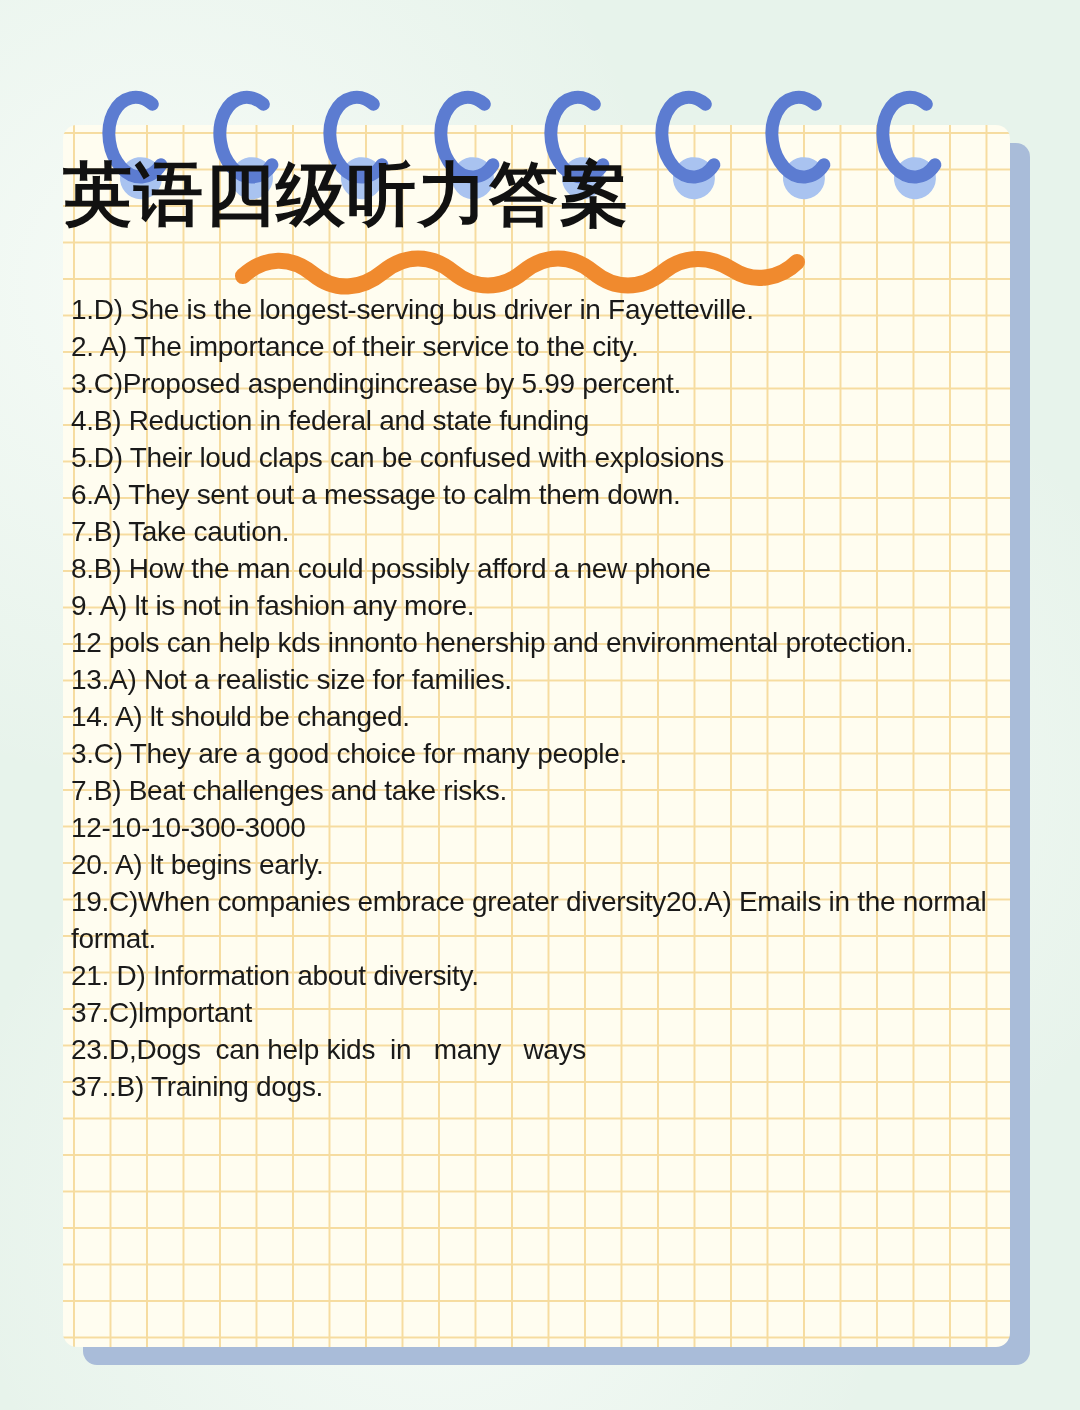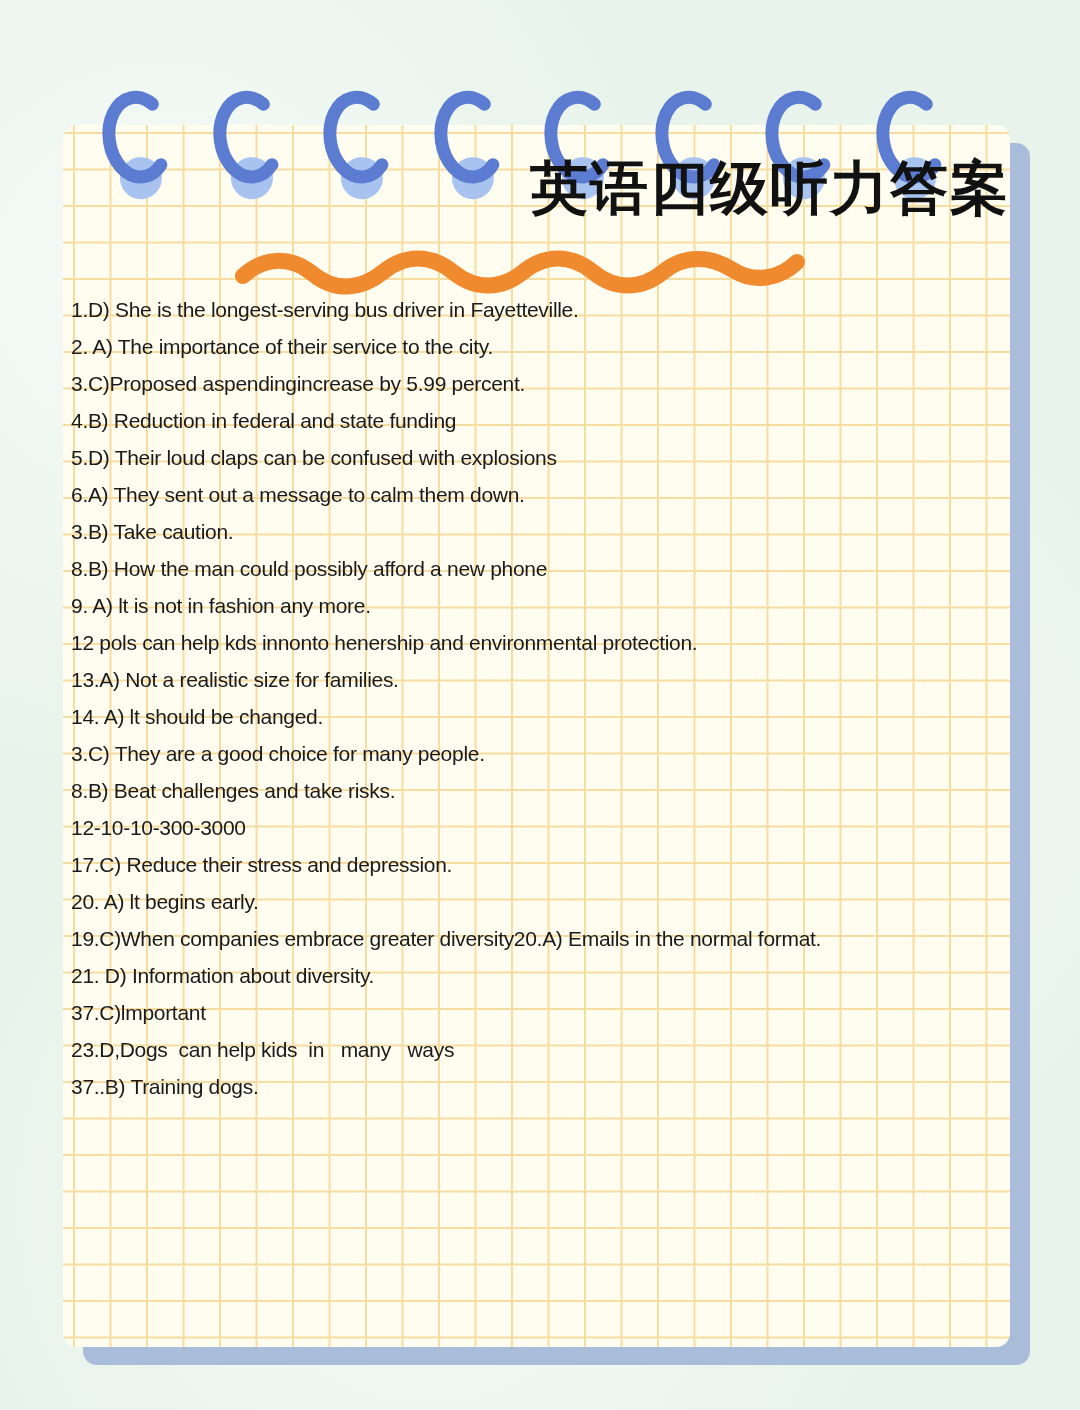--- a/index.html
+++ b/index.html
@@ -52,22 +52,22 @@
   .ring-arc { position: absolute; left: 0; top: 0; }
 
   
   .title {
     position: absolute;
     left: 0;
     right: 0;
     top: 33px;
     margin: 0;
     z-index: 5;
-    text-align: right;
-    font-size: 58px;
+    text-align: left;
+    font-size: 69px;
     line-height: 1.05;
     font-weight: 900;
     letter-spacing: 2px;
     color: #111111;
     font-family: "DejaVu Sans", "Liberation Sans", sans-serif;
   }
 
   .title-underline {
     position: absolute;
     left: 170px;
@@ -76,21 +76,21 @@
   }
 
   
   .answers {
     position: absolute;
     left: 8px;
     top: 166px;
     width: 922px;
     z-index: 2;
     color: var(--text, #1A1A1A);
-    font-size: 21px;
+    font-size: 28px;
     line-height: 37px;
     letter-spacing: -0.3px;
     font-family: "Liberation Sans", sans-serif;
   }
   .answer-line {
     margin: 0;
     white-space: pre-wrap;
   }
 </style>
 </head>
@@ -111,30 +111,29 @@
              S 548,29 564,13" fill="none" stroke="var(--underline, #F08A2E)" stroke-width="16" stroke-linecap="round"></path>
   </svg>
 
   <div class="answers">
       <div class="answer-line">1.D) She is the longest-serving bus driver in Fayetteville.</div>
       <div class="answer-line">2. A) The importance of their service to the city.</div>
       <div class="answer-line">3.C)Proposed aspendingincrease by 5.99 percent.</div>
       <div class="answer-line">4.B) Reduction in federal and state funding</div>
       <div class="answer-line">5.D) Their loud claps can be confused with explosions</div>
       <div class="answer-line">6.A) They sent out a message to calm them down.</div>
-      <div class="answer-line">3.B) Take caution.</div>
+      <div class="answer-line">7.B) Take caution.</div>
       <div class="answer-line">8.B) How the man could possibly afford a new phone</div>
       <div class="answer-line">9. A) lt is not in fashion any more.</div>
       <div class="answer-line">12 pols can help kds innonto henership and environmental protection.</div>
       <div class="answer-line">13.A) Not a realistic size for families.</div>
       <div class="answer-line">14. A) lt should be changed.</div>
       <div class="answer-line">3.C) They are a good choice for many people.</div>
-      <div class="answer-line">8.B) Beat challenges and take risks.</div>
+      <div class="answer-line">7.B) Beat challenges and take risks.</div>
       <div class="answer-line">12-10-10-300-3000</div>
-      <div class="answer-line">17.C) Reduce their stress and depression.</div>
       <div class="answer-line">20. A) lt begins early.</div>
       <div class="answer-line">19.C)When companies embrace greater diversity20.A) Emails in the normal format.</div>
       <div class="answer-line">21. D) Information about diversity.</div>
       <div class="answer-line">37.C)lmportant</div>
       <div class="answer-line">23.D,Dogs  can help kids  in   many   ways</div>
       <div class="answer-line">37..B) Training dogs.</div>
     </div>
 </div>
 
 <div class="rings">

